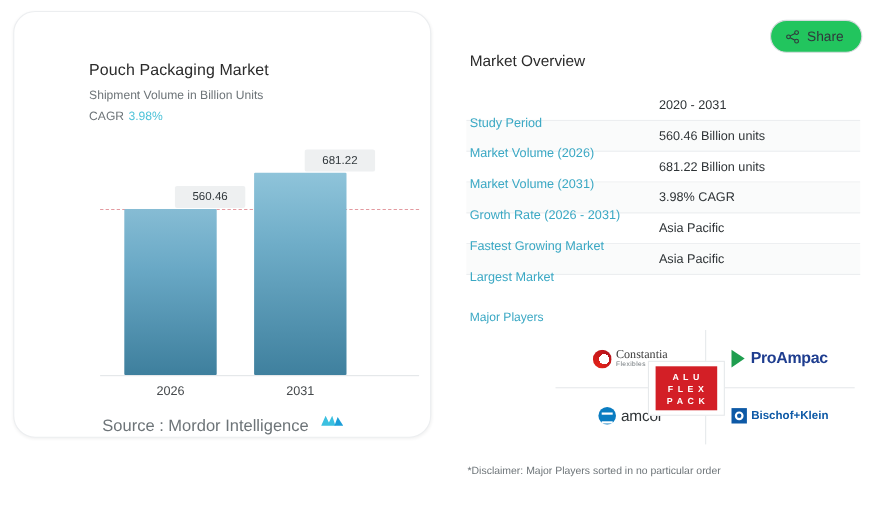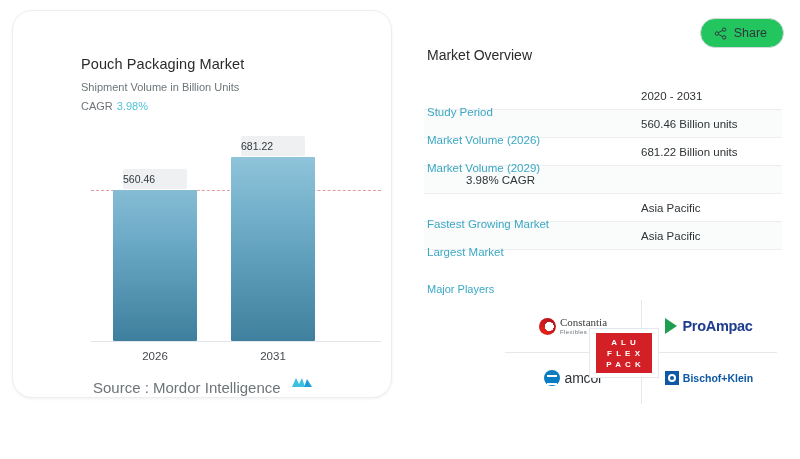--- a/index.html
+++ b/index.html
@@ -86,24 +86,25 @@
     top: 146px;
     width: 84px;
     height: 184px;
     background: linear-gradient(180deg, #8fc4da 0%, #6fadc8 35%, #3f809e 100%);
   }
   .bar-label {
     position: absolute;
     background: #eef0f1;
     color: #31383c;
     font-size: 10.5px;
-    text-align: left;
+    text-align: center;
     padding: 4px 0 4px 0;
     border-radius: 2px;
     width: 64px;
+    margin-left: 36px;
   }
   .label-2026 { left: 110px; top: 158px; }
   .label-2031 { left: 228px; top: 125px; }
 
   .dashed-line {
     position: absolute;
     left: 78px;
     top: 185px;
     width: 290px;
     border-top: 1px dashed #e39aa0;
@@ -180,21 +181,21 @@
     font-size: 11.5px;
   }
   .fact-row.alt { background: #fafbfb; }
   .fact-label {
     width: 175px;
     color: #3aa8c4;
     padding-left: 3px;
     box-sizing: border-box;
     margin-top: 32px;
   }
-  .fact-value { color: #2f3437; margin-left: 42px; }
+  .fact-value { color: #2f3437; }
 
   .players-title {
     position: absolute;
     left: 427px;
     top: 283px;
     font-size: 11px;
     color: #3aa8c4;
   }
 
   .players-grid {
@@ -404,24 +405,25 @@
   <div class="facts">
     <div class="fact-row">
       <div class="fact-label">Study Period</div>
       <div class="fact-value">2020 - 2031</div>
     </div>
     <div class="fact-row alt">
       <div class="fact-label">Market Volume (2026)</div>
       <div class="fact-value">560.46 Billion units</div>
     </div>
     <div class="fact-row">
-      <div class="fact-label">Market Volume (2029)</div>
+      <div class="fact-label">Market Volume (2031)</div>
       <div class="fact-value">681.22 Billion units</div>
     </div>
     <div class="fact-row alt">
+      <div class="fact-label">Growth Rate (2026 - 2031)</div>
       <div class="fact-value">3.98% CAGR</div>
     </div>
     <div class="fact-row">
       <div class="fact-label">Fastest Growing Market</div>
       <div class="fact-value">Asia Pacific</div>
     </div>
     <div class="fact-row alt">
       <div class="fact-label">Largest Market</div>
       <div class="fact-value">Asia Pacific</div>
     </div>
@@ -466,14 +468,15 @@
 
     <div class="aluflex-cell">
       <div class="aluflex">
         <span>A L U</span>
         <span>F L E X</span>
         <span>P A C K</span>
       </div>
     </div>
   </div>
 
+  <div class="disclaimer">*Disclaimer: Major Players sorted in no particular order</div>
 
 </div>
 
 </body></html>

